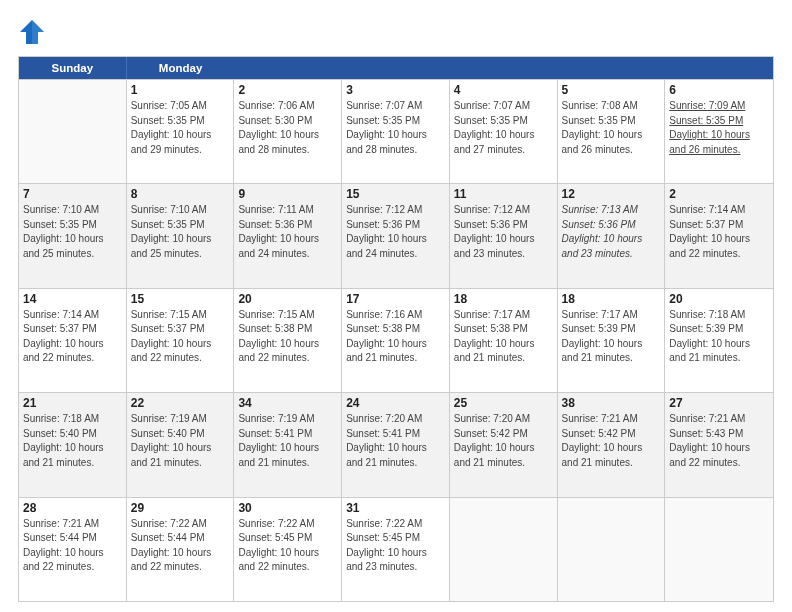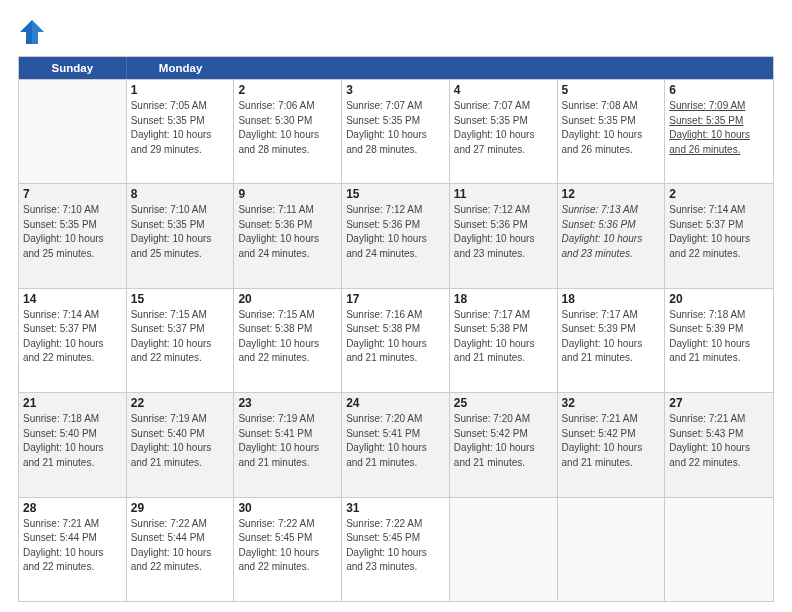--- a/index.html
+++ b/index.html
@@ -271,39 +271,39 @@
 Sunset: 5:40 PM
 Daylight: 10 hours and 21 minutes.</div>
           </div>
           <div class="cal-cell">
             <div class="cell-day">22</div>
             <div class="cell-info" style="white-space: pre-line;">Sunrise: 7:19 AM
 Sunset: 5:40 PM
 Daylight: 10 hours and 21 minutes.</div>
           </div>
           <div class="cal-cell">
-            <div class="cell-day">23</div>
+            <div class="cell-day">34</div>
             <div class="cell-info" style="white-space: pre-line;">Sunrise: 7:19 AM
 Sunset: 5:41 PM
 Daylight: 10 hours and 21 minutes.</div>
           </div>
           <div class="cal-cell">
             <div class="cell-day">24</div>
             <div class="cell-info" style="white-space: pre-line;">Sunrise: 7:20 AM
 Sunset: 5:41 PM
 Daylight: 10 hours and 21 minutes.</div>
           </div>
           <div class="cal-cell">
             <div class="cell-day">25</div>
             <div class="cell-info" style="white-space: pre-line;">Sunrise: 7:20 AM
 Sunset: 5:42 PM
 Daylight: 10 hours and 21 minutes.</div>
           </div>
           <div class="cal-cell">
-            <div class="cell-day">32</div>
+            <div class="cell-day">38</div>
             <div class="cell-info" style="white-space: pre-line;">Sunrise: 7:21 AM
 Sunset: 5:42 PM
 Daylight: 10 hours and 21 minutes.</div>
           </div>
           <div class="cal-cell">
             <div class="cell-day">27</div>
             <div class="cell-info" style="white-space: pre-line;">Sunrise: 7:21 AM
 Sunset: 5:43 PM
 Daylight: 10 hours and 22 minutes.</div>
           </div>

